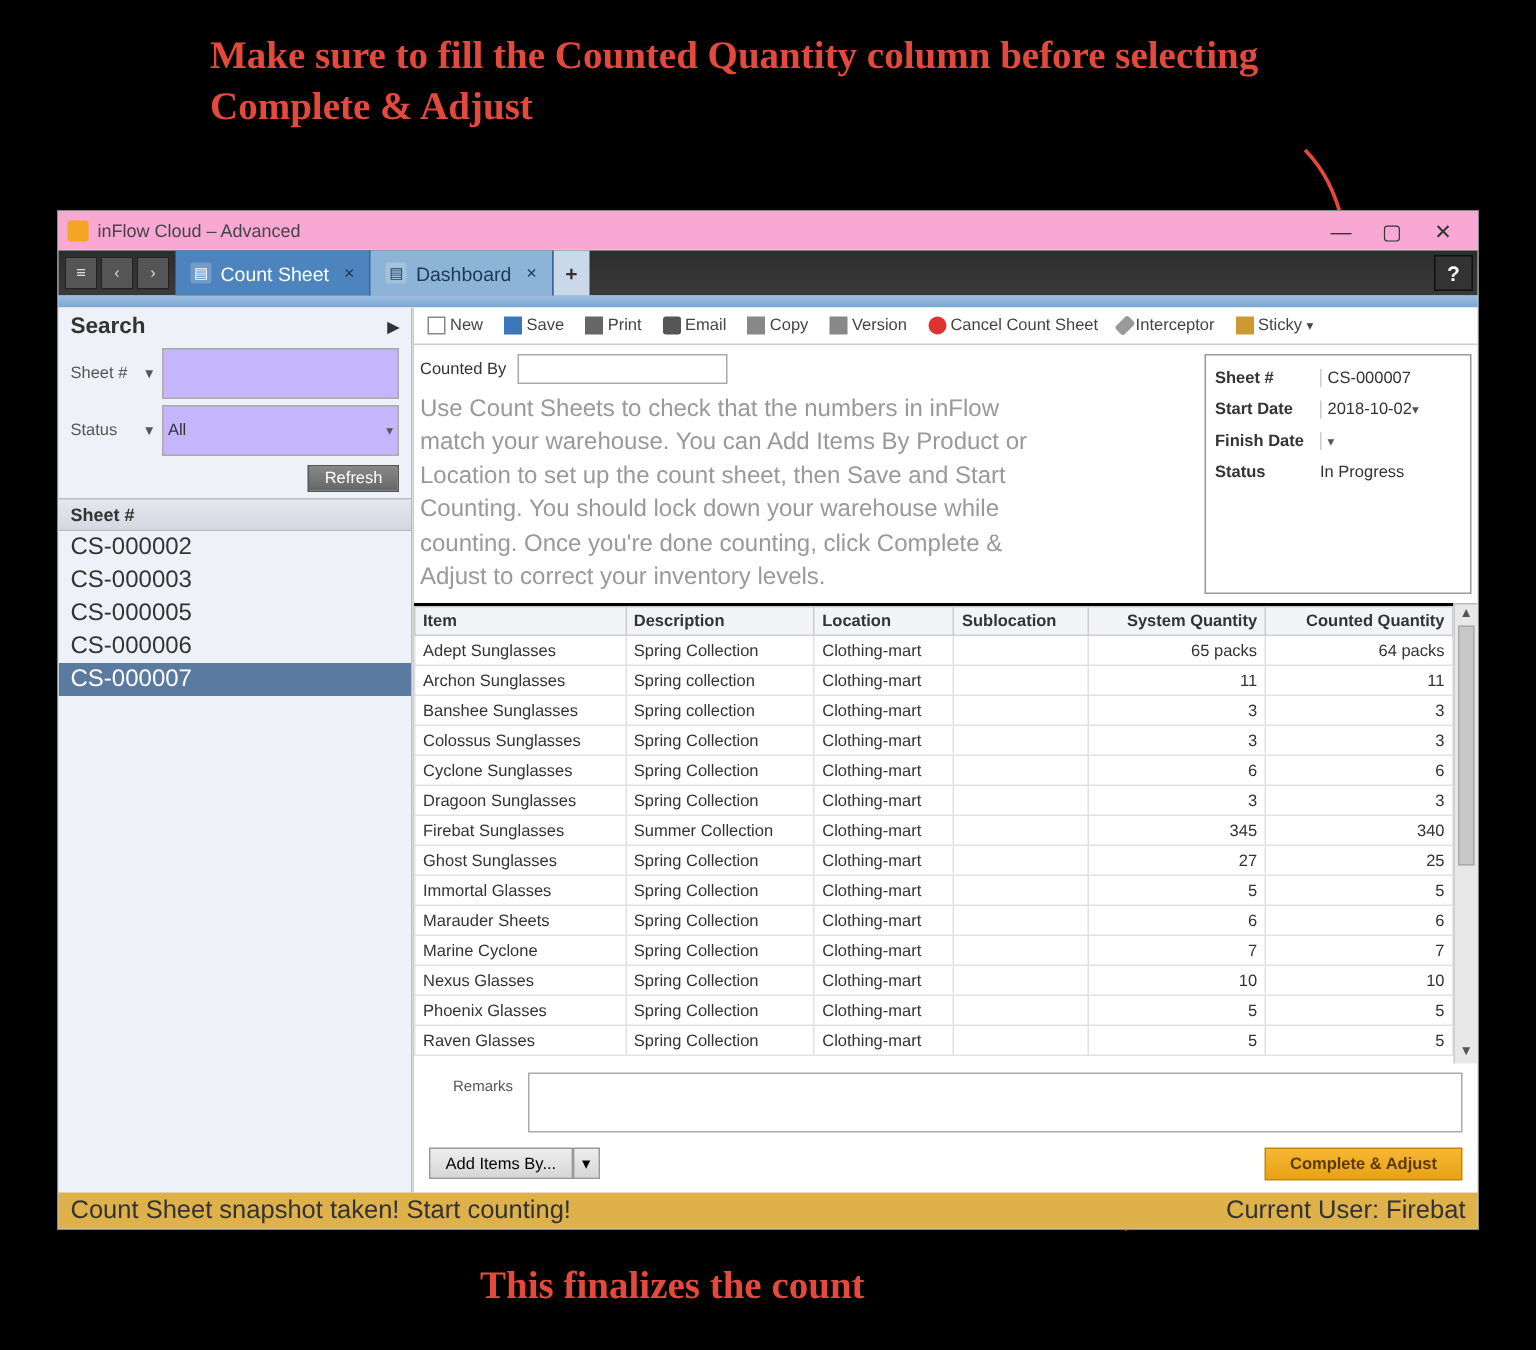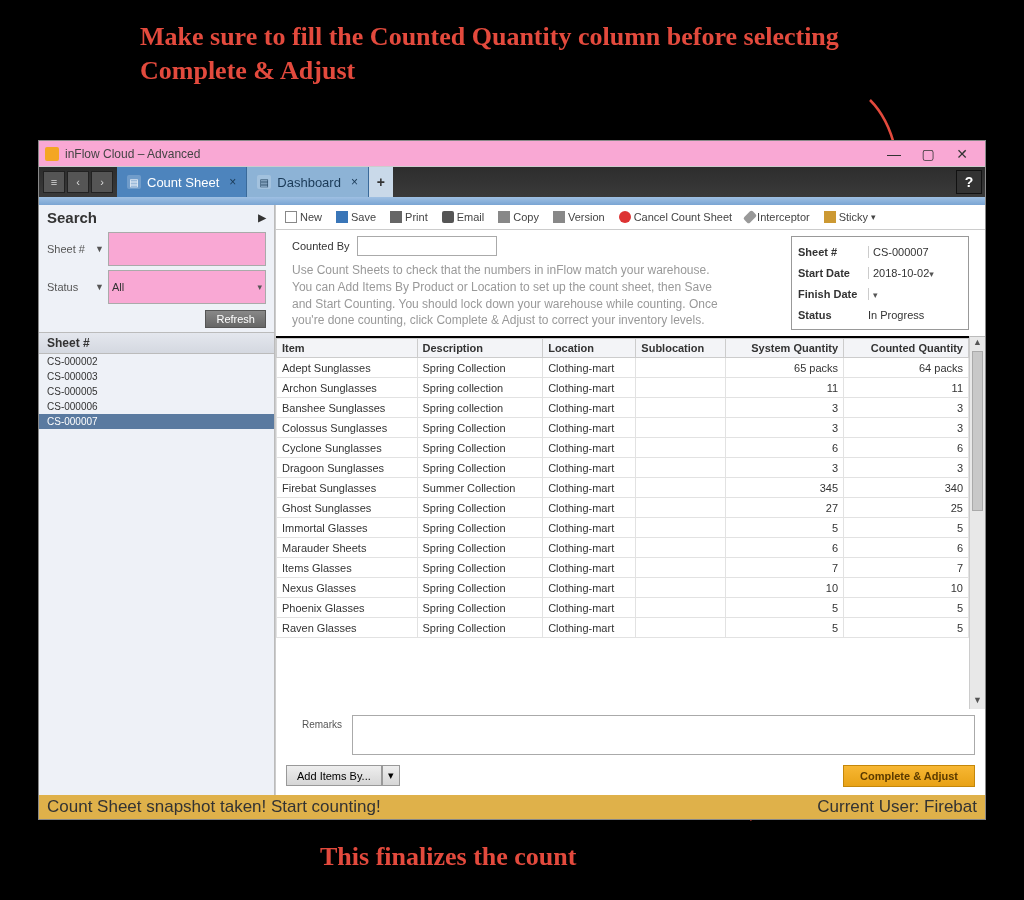--- a/index.html
+++ b/index.html
@@ -71,48 +71,48 @@
   .sidebar {
     width: 236px; background:#eef1f7; border-right:1px solid #bbb;
     display:flex; flex-direction:column;
   }
   .search-head { padding:4px 8px; font-weight:bold; font-size:15px; color:#333; display:flex; align-items:center; }
   .search-head .collapse { margin-left:auto; font-size:10px; }
   .search-row { display:flex; align-items:center; padding:2px 8px; gap:4px; font-size:11px; }
   .search-row label { width:44px; color:#555; }
   .search-row .dd { font-size:9px; color:#555; }
   .search-row input, .search-row .sel {
-    flex:1; height:18px; border:1px solid #aaa; background:#f9a8d4; font-size:11px; padding:16px 3px;
+    flex:1; height:18px; border:1px solid #aaa; background:#c4b5fd; font-size:11px; padding:16px 3px;
   }
   .refresh-row { text-align:right; padding:4px 8px; }
   .refresh-btn { background:linear-gradient(#888,#666); color:#fff; border:1px solid #555; padding:2px 10px; font-size:11px; }
   .sheet-list-head { background:linear-gradient(#e4e7ee,#d4d8e0); border-top:1px solid #bbb; border-bottom:1px solid #bbb; padding:3px 8px; font-weight:bold; font-size:12px; }
   .sheet-list { flex:1; overflow:auto; }
-  .sheet-item { padding:2px 8px; font-size:10px; color:#333; }
+  .sheet-item { padding:2px 8px; font-size:16px; color:#333; }
   .sheet-item.selected { background:#5a7aa0; color:#fff; }
 
   .main { flex:1; background:#fff; display:flex; flex-direction:column; position:relative; border-left:1px solid #ccc; }
   .toolbar { display:flex; gap:8px; padding:4px 6px; border-bottom:1px solid #ccc; flex-wrap:wrap; align-items:center; }
   .tbtn { display:flex; align-items:center; gap:3px; font-size:11px; color:#444; padding:2px 3px; cursor:default; }
   .tbtn .ticon { width:12px;height:12px; display:inline-block; }
   .ticon.new{background:#fff;border:1px solid #888;}
   .ticon.save{background:#3a76b8;}
   .ticon.print{background:#666;}
   .ticon.email{background:#555;border-radius:2px;}
   .ticon.copy{background:#888;}
   .ticon.version{background:#888;}
   .ticon.cancel{background:#d33;border-radius:50%;}
   .ticon.attach{background:#999;border-radius:2px;transform:rotate(45deg);width:8px;}
   .ticon.sticky{background:#c93;}
 
-  .info { display:flex; padding:6px 16px; gap:10px; }
+  .info { display:flex; padding:6px 4px; gap:10px; }
   .info-left { flex:1; }
   .counted-row { display:flex; align-items:center; gap:8px; margin-bottom:6px; }
   .counted-row input { width:140px; height:20px; border:1px solid #aaa; }
-  .hint { font-size:12px; color:#999; line-height:1.4; max-width:430px; }
+  .hint { font-size:16px; color:#999; line-height:1.4; max-width:430px; }
   .meta-box { border:1px solid #999; padding:4px 6px; width:178px; font-size:11px; }
   .meta-row { display:flex; align-items:center; height:21px; }
   .meta-row .k { width:70px; font-weight:bold; color:#333; }
   .meta-row .v { flex:1; color:#333; position:relative; }
   .meta-row .v.inputish { border-left:1px solid #ccc; padding-left:4px; }
   .meta-row .dd { font-size:9px; color:#555; margin-left:auto; }
 
   .grid-wrap { flex:1; display:flex; }
   .grid { flex:1; border-top:2px solid #000000; font-size:11px; }
   .grid table { width:100%; border-collapse:collapse; }
@@ -379,21 +379,21 @@
                 </tr>
                 <tr>
                   <td>Marauder Sheets</td>
                   <td>Spring Collection</td>
                   <td>Clothing-mart</td>
                   <td></td>
                   <td class="num">6</td>
                   <td class="num">6</td>
                 </tr>
                 <tr>
-                  <td>Items Glasses</td>
+                  <td>Marine Cyclone</td>
                   <td>Spring Collection</td>
                   <td>Clothing-mart</td>
                   <td></td>
                   <td class="num">7</td>
                   <td class="num">7</td>
                 </tr>
                 <tr>
                   <td>Nexus Glasses</td>
                   <td>Spring Collection</td>
                   <td>Clothing-mart</td>

